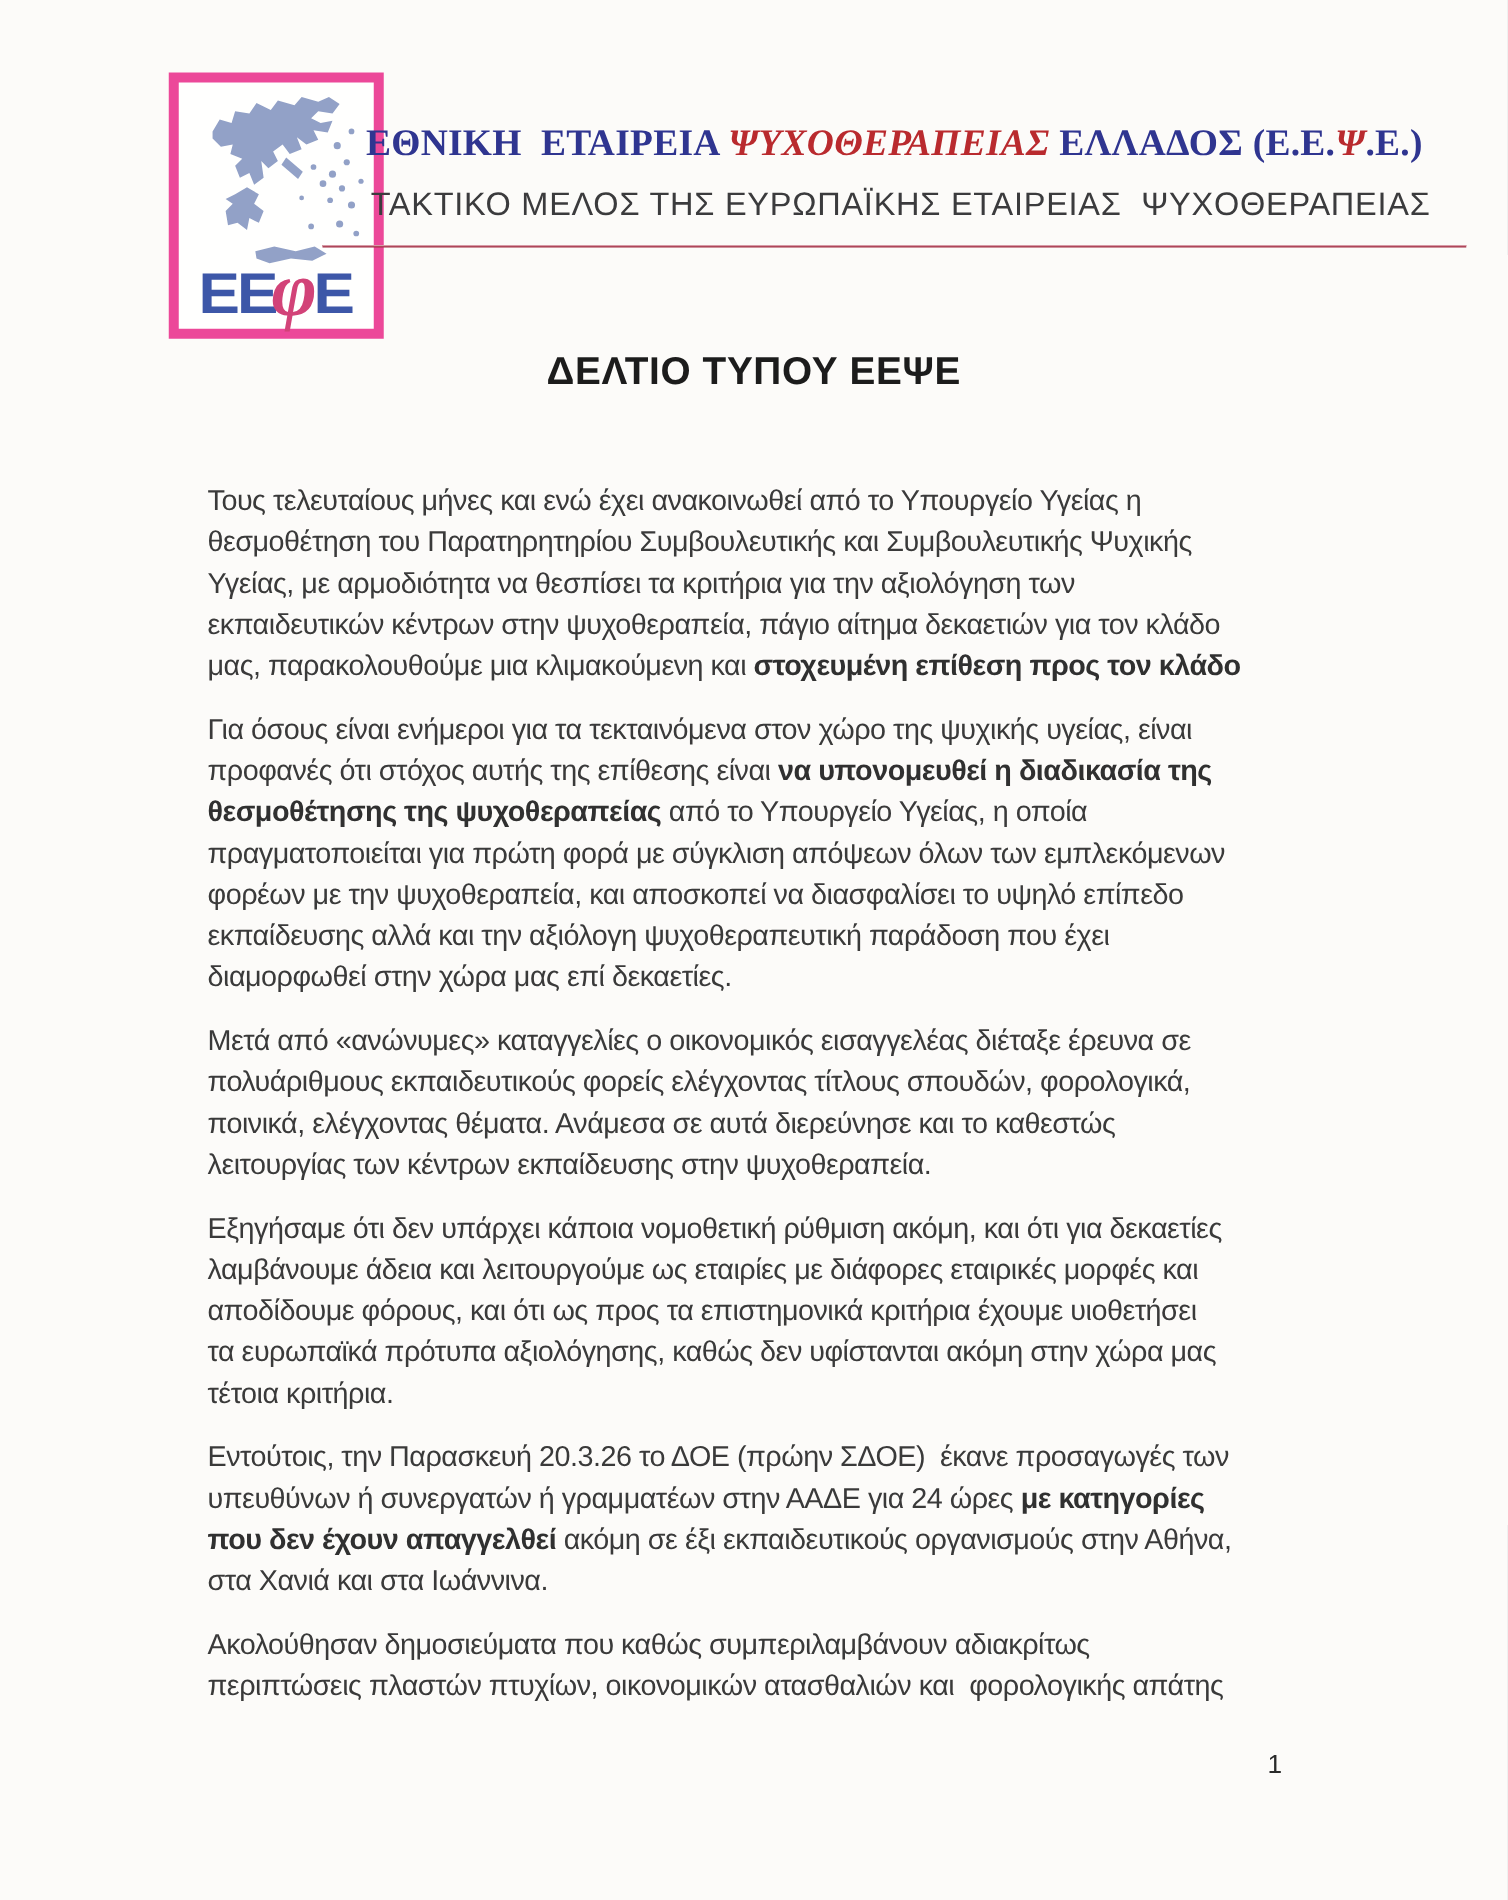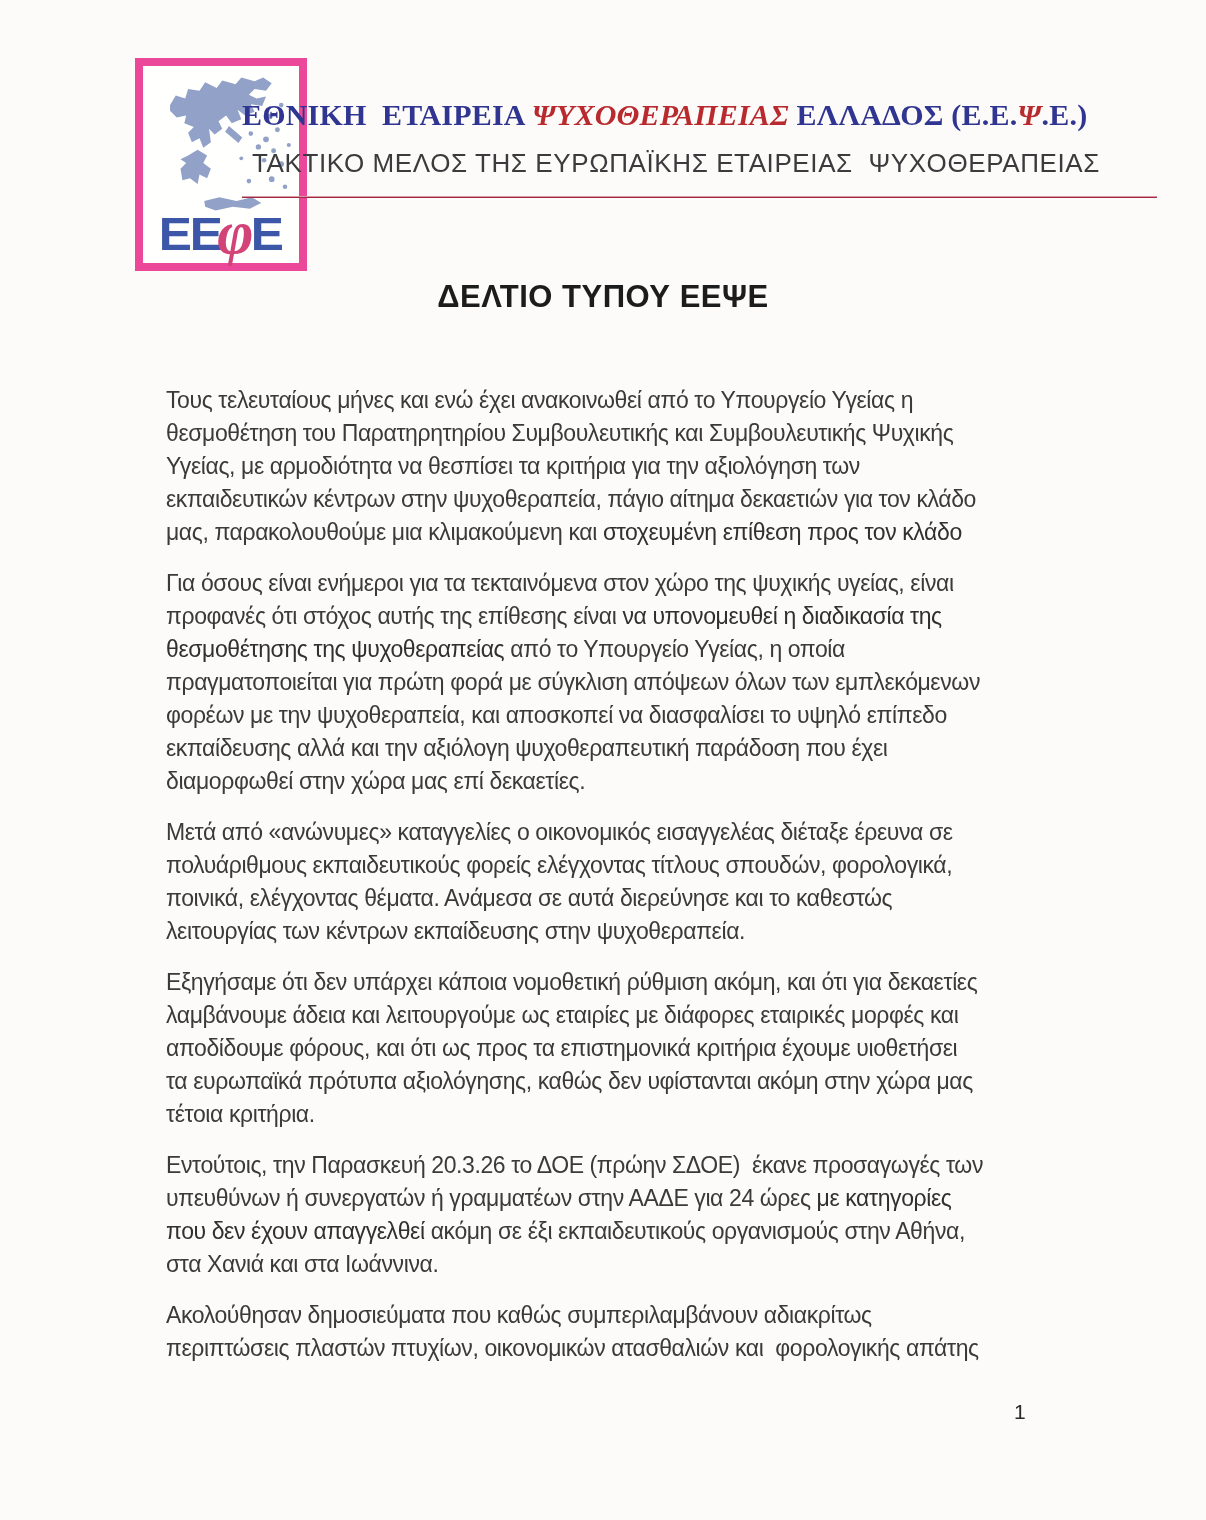--- a/index.html
+++ b/index.html
@@ -29,21 +29,21 @@
     font-family:"Liberation Sans", sans-serif; font-weight:700;
     font-size:46px; color:var(--logo-blue); letter-spacing:-2px;
     transform:scaleX(1.08); line-height:50px;
   }
   .lp{
     font-family:"Liberation Serif", serif; font-style:italic; font-weight:700;
     font-size:62px; color:var(--logo-pink); line-height:44px;
     margin:0 -1px; position:relative; top:-2px;
   }
   
-  .head-text{position:absolute; left:242px; top:98px; width:915px;}
+  .head-text{position:absolute; left:258px; top:98px; width:915px;text-align:center;}
   .head-line1{
     font-family:"Liberation Serif", serif; font-weight:700; font-size:30px;
     white-space:pre; letter-spacing:0.2px;
   }
   .head-line1 .navy{color:var(--navy);}
   .head-line1 .red{color:var(--red); font-style:italic;}
   .head-line2{
     margin-top:16px; padding-left:10px;
     font-family:Liberation Sans, sans-serif; font-weight:400; font-size:26px;
     color:#3b3b3d; white-space:pre; letter-spacing:0.6px;
@@ -59,21 +59,21 @@
     font-size:31px; font-weight:700; color:var(--title-ink);
     letter-spacing:0.5px;
   }
   
   .body-text{position:absolute; left:166px; top:384px; width:900px;}
   .para{margin-bottom:18px;}
   .line{
     font-size:23px; line-height:33px; color:var(--ink);
     letter-spacing:-0.4px; white-space:pre;
   }
-  .line b{font-weight:400; color:#303030;margin-top:21px;}
+  .line b{font-weight:700; color:#303030;margin-top:21px;}
   
   .page-number{
     position:absolute; left:1014px; top:1400px;
     font-size:21px; color:#2a2a2a;
   }
 </style>
 </head>
 <body>
 
 <div class="page">

